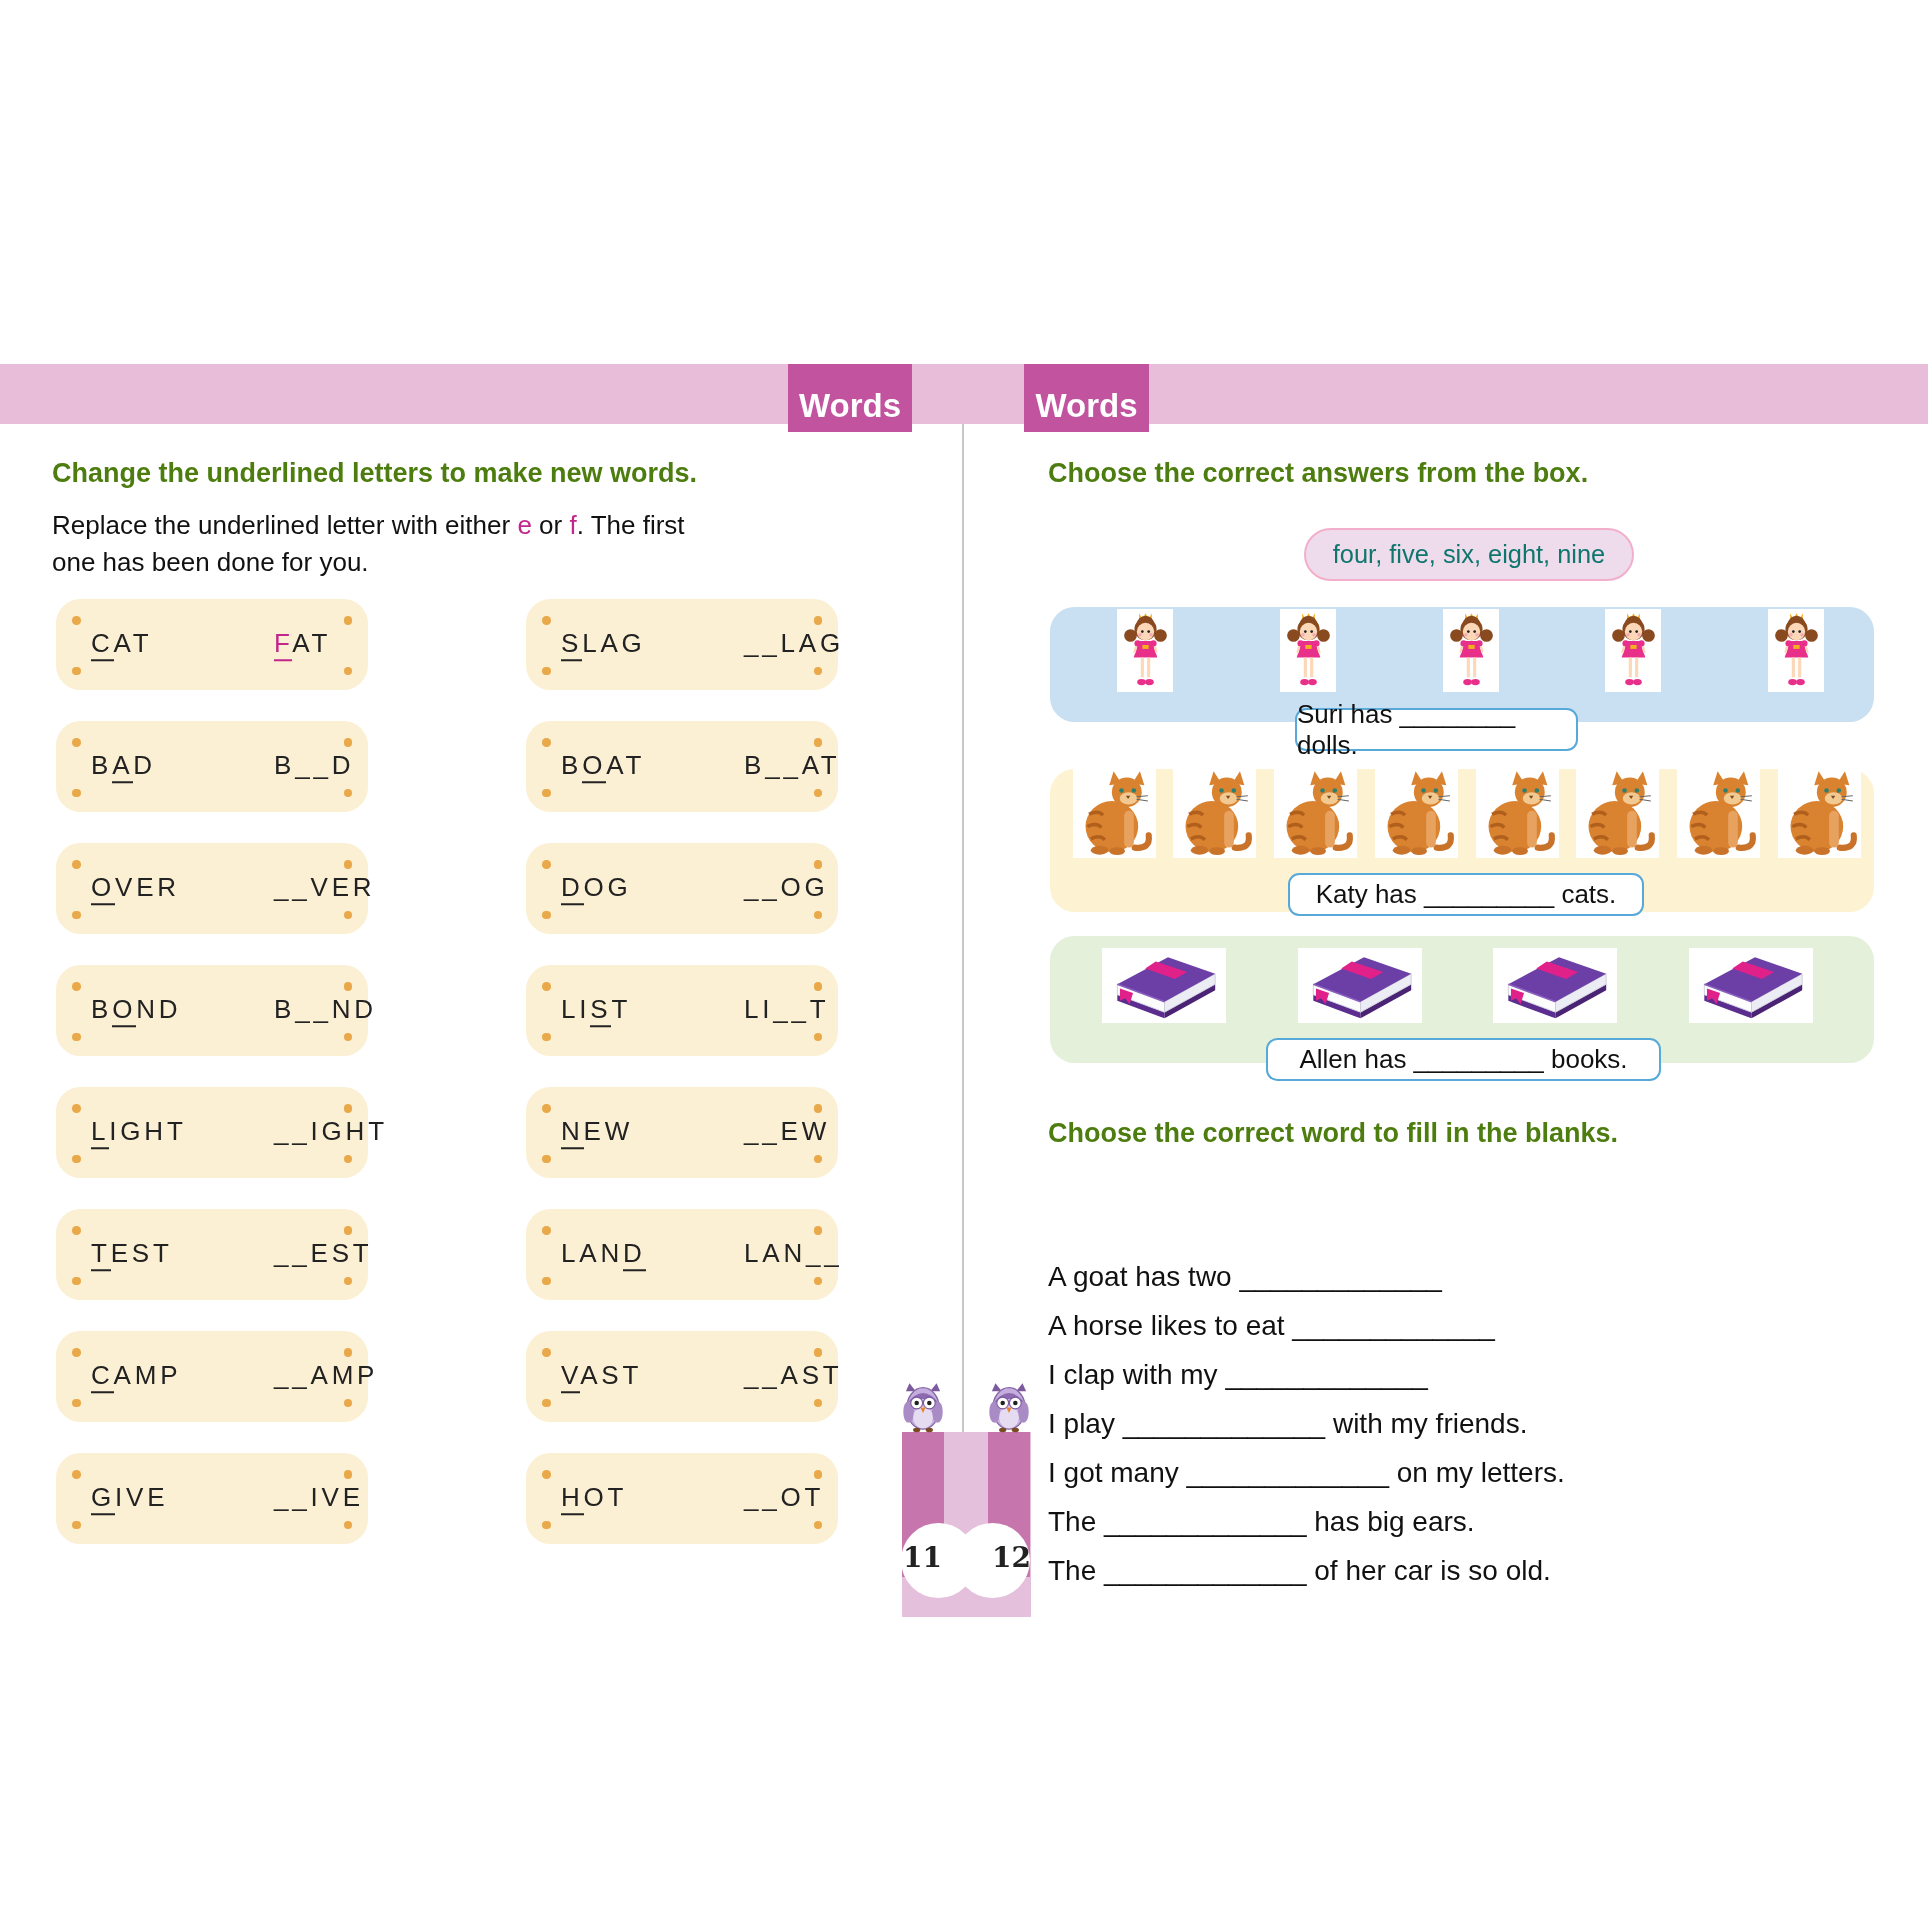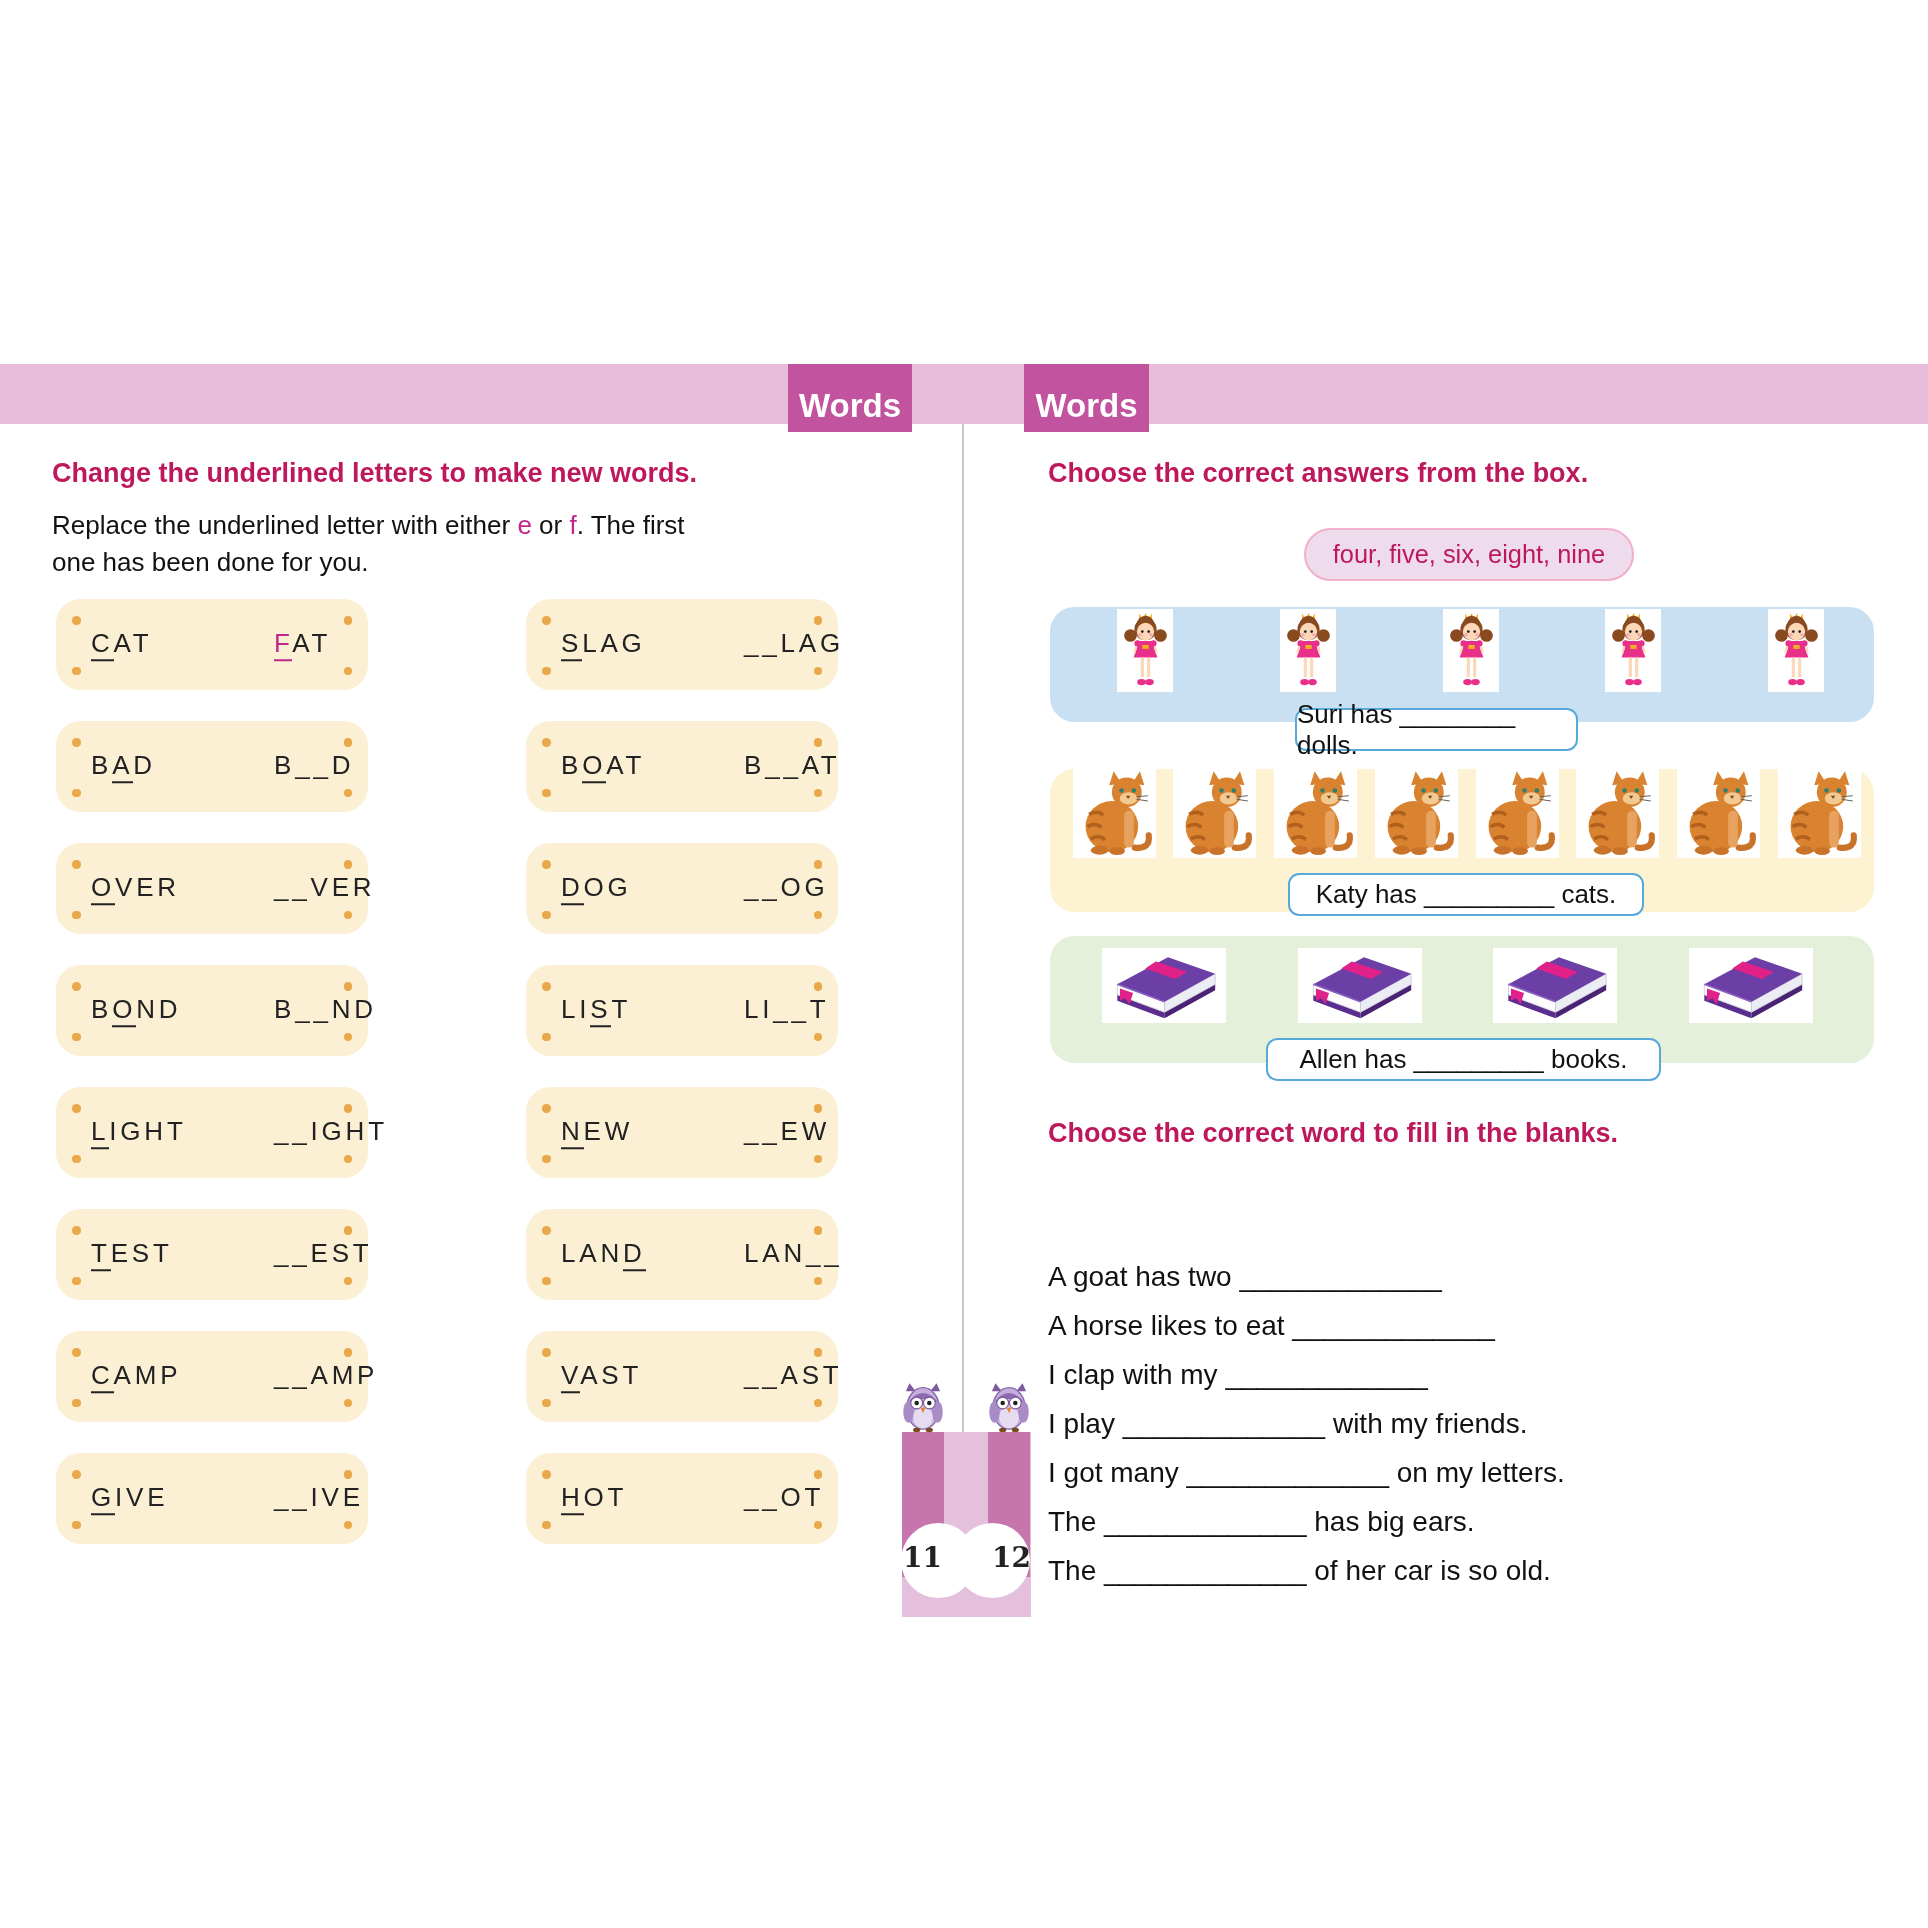--- a/index.html
+++ b/index.html
@@ -10,42 +10,42 @@
   .band{position:absolute;left:0;top:341px;width:1928px;height:60px;background:var(--band-pink);}
   .tab{position:absolute;top:341px;height:68px;background:var(--tab-pink);color:#fff;
        display:flex;align-items:flex-end;justify-content:center;
        font-weight:bold;font-size:33px;padding-bottom:6.6px;box-sizing:border-box;}
   #tab-left{left:788px;width:124px;}
   #tab-right{left:1024px;width:125px;}
 
   .divider{position:absolute;left:962px;top:401px;width:1.9px;height:1192px;background:var(--divider-gray);}
 
   
-  .heading{position:absolute;font-weight:bold;font-size:27px;color:#be185d;}
+  .heading{position:absolute;font-weight:bold;font-size:27px;color:#4d7c0f;}
   #heading-left{left:52px;top:435px;}
   #intro{position:absolute;left:52px;top:484px;width:669px;font-size:26px;line-height:1.42;color:#111;}
   .m{color:var(--accent-magenta);}
   .u{border-bottom:2.8px solid currentColor;padding-bottom:1.9px;}
 
   .cards-col{position:absolute;top:576px;display:flex;flex-direction:column;gap:31px;}
   #cards-col-0{left:56px;}
   #cards-col-1{left:526px;}
   .card{position:relative;width:312px;height:91px;background:var(--card-cream);border-radius:24.5px;}
   .dot{position:absolute;width:8.5px;height:8.5px;border-radius:50%;background:var(--dot-gold);}
   .dot.tl{left:16px;top:17px;} .dot.tr{right:16px;top:17px;}
   .dot.bl{left:16px;bottom:15px;} .dot.br{right:16px;bottom:15px;}
   .w{position:absolute;top:50%;transform:translateY(-54%);font-size:26px;letter-spacing:3.8px;color:#222;white-space:nowrap;}
   .w1{left:35px;} .w2{left:218px;}
 
   
   #heading-r1{left:1048px;top:435px;}
   #heading-r2{left:1048px;top:1095px;}
   .pill{position:absolute;background:var(--pill-bg);border:2.8px solid var(--pill-border);
         border-radius:28px;display:flex;align-items:center;justify-content:center;
-        font-size:25.4px;color:#be185d;box-sizing:border-box;}
+        font-size:25.4px;color:#0f766e;box-sizing:border-box;}
   #pill-1{left:1304px;top:505px;width:330px;height:53px;}
   #pill-2{left:1156px;top:1149px;width:648px;height:55px;}
 
   .pic-band{position:absolute;border-radius:24.5px;}
   .pic-box{position:absolute;background:#fff;display:flex;align-items:center;justify-content:center;}
   .plabel{position:absolute;height:43px;background:#fff;border:2.8px solid var(--label-border-blue);
           border-radius:11.3px;display:flex;align-items:center;justify-content:center;
           font-size:26px;color:#111;z-index:6;box-sizing:border-box;}
 
   #sentences{position:absolute;left:1048px;top:1229px;font-size:28px;color:#111;}

